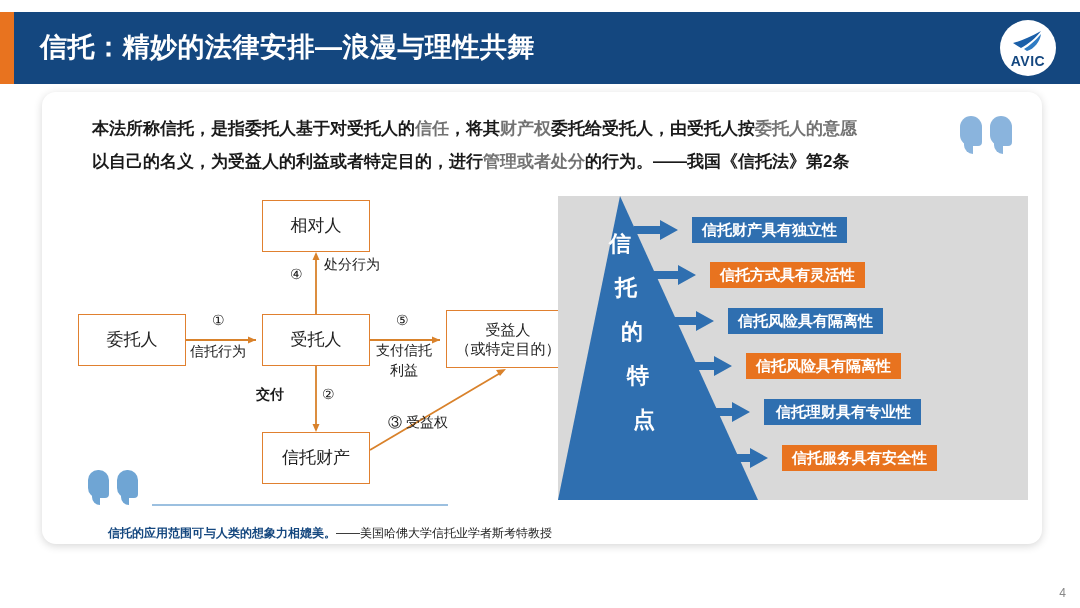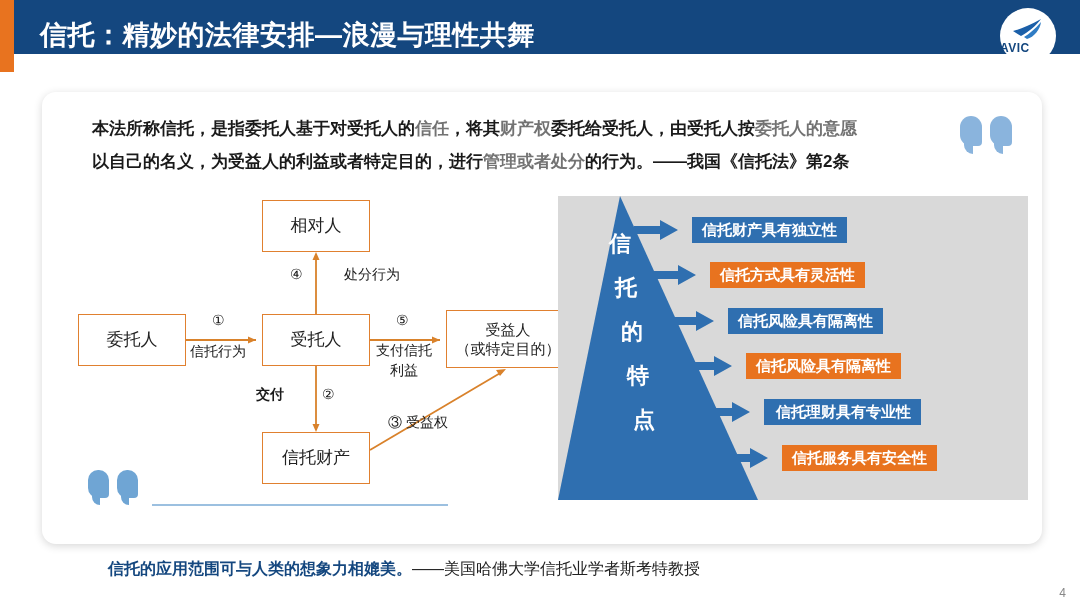--- a/index.html
+++ b/index.html
@@ -5,21 +5,21 @@
   * { box-sizing: border-box; }
   html, body { margin:0; padding:0; }
   body {
     width:1080px; height:608px; position:relative; overflow:hidden;
     background:#ffffff;
     font-family:"Liberation Sans", sans-serif;
   }
 
   
   #header {
-    position:absolute; left:0; top:0; width:1080px; height:54px;
+    position:absolute; left:0; top:12px; width:1080px; height:72px;
     background:#14477f;
   }
   #header-accent {
     position:absolute; left:0; top:0; width:14px; height:72px;
     background:#e8731f;
   }
   #header-title {
     position:absolute; left:40px; top:17px;
     font-size:27px; font-weight:bold; color:#ffffff;
     letter-spacing:0.5px;
@@ -27,21 +27,21 @@
   }
   #logo-wrap {
     position:absolute; right:24px; top:8px; width:56px; height:56px;
   }
   #logo-circle {
     position:absolute; left:0; top:0; width:56px; height:56px;
     border-radius:50%; background:#ffffff;
   }
   #logo-text {
     position:absolute; left:0; top:33px; width:56px;
-    text-align:left; font-size:12px; color:#14477f; font-weight:bold;
+    text-align:center; font-size:14px; color:#14477f; font-weight:bold;
     letter-spacing:0.5px;
   }
   #logo-mark {
     position:absolute; left:12px; top:10px; width:32px; height:22px;
   }
 
   
   #card {
     position:absolute; left:42px; top:92px; width:1000px; height:452px;
     background:#ffffff; border-radius:14px;
@@ -130,21 +130,21 @@
   .fd::after {
     content:""; position:absolute; left:4px; bottom:-7px;
     width:8px; height:10px; background:#6fa5d4; border-radius:0 0 0 8px;
   }
   #foot-rule {
     position:absolute; left:110px; top:412px; width:296px; height:2px;
     background:#9cc0e0;
   }
   #foot-text {
     position:absolute; left:66px; top:430px; width:900px;
-    font-size:16px; line-height:22px; white-space:nowrap;margin-top:36px;
+    font-size:12px; line-height:22px; white-space:nowrap;
   }
   #foot-text .strong { color:#14477f; font-weight:bold; }
   #foot-text .rest { color:#222; }
 
   #page-num {
     position:absolute; right:14px; bottom:8px;
     font-size:12px; color:#888;
   }
 </style>
 </head>
@@ -203,21 +203,21 @@
         <div>受益人</div>
         <div>（或特定目的）</div>
       </div>
     </div>
     <div class="node" id="n-xintuocaichan">信托财产</div>
 
     <div class="lbl" style="left:156px; top:112px;">①</div>
     <div class="lbl" style="left:134px; top:143px;">信托行为</div>
 
     <div class="lbl" style="left:234px; top:66px;">④</div>
-    <div class="lbl" style="left:268px; top:66px;margin-left:20px;">处分行为</div>
+    <div class="lbl" style="left:268px; top:56px;">处分行为</div>
 
     <div class="lbl b" style="left:200px; top:186px;">交付</div>
     <div class="lbl" style="left:266px; top:186px;">②</div>
 
     <div class="lbl" style="left:340px; top:112px;">⑤</div>
     <div class="lbl" style="left:320px; top:142px;">支付信托</div>
     <div class="lbl" style="left:334px; top:162px;">利益</div>
 
     <div class="lbl" style="left:332px; top:214px;">③ 受益权</div>
   </div>

